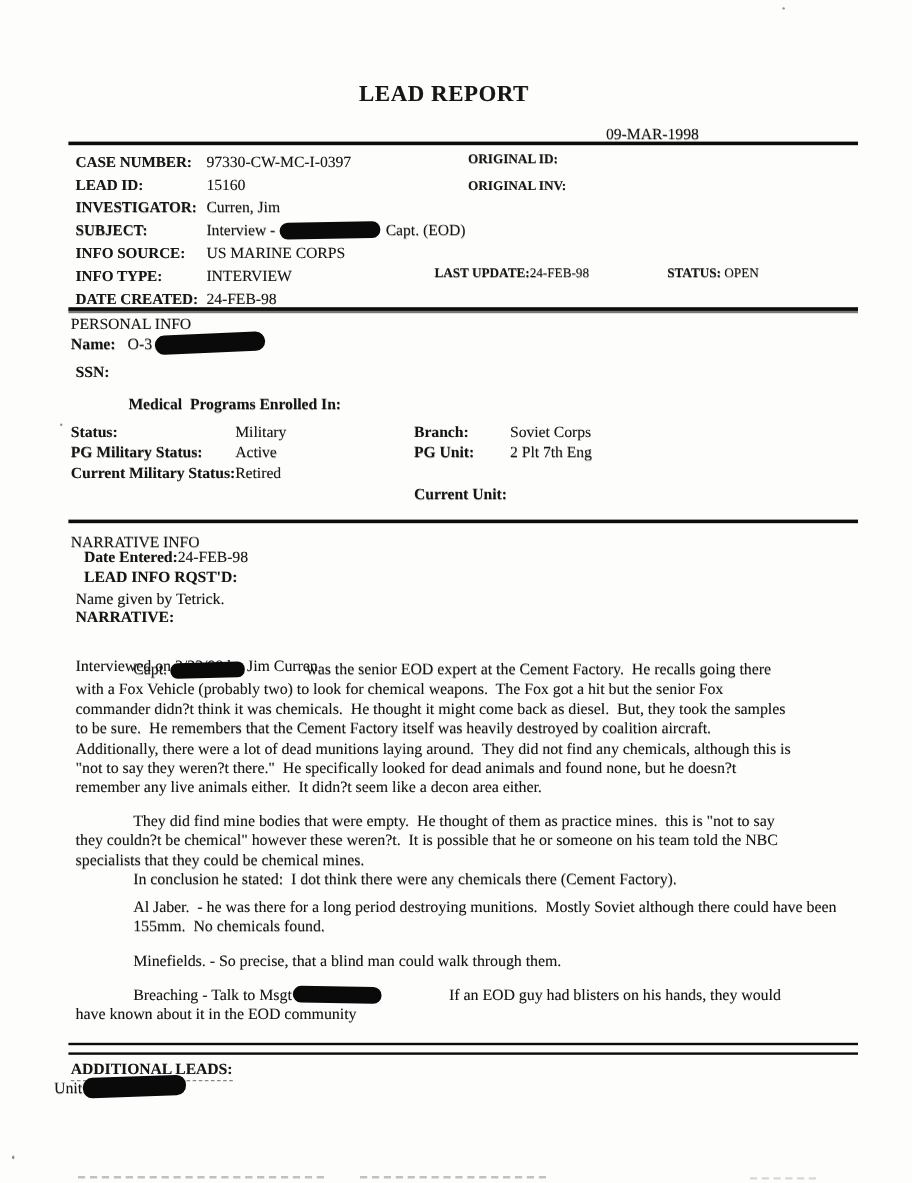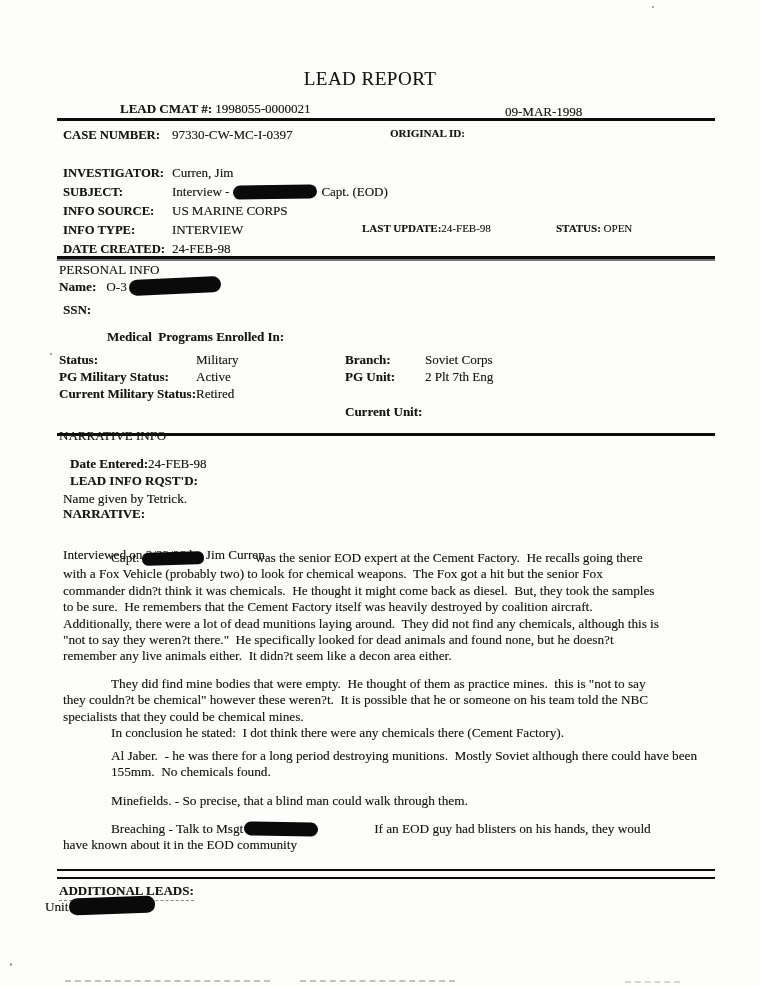--- a/index.html
+++ b/index.html
@@ -9,21 +9,21 @@
     background:#fdfdfb;
     font-family:"Liberation Serif","DejaVu Serif",serif;
     color:#161616;
     overflow:hidden;
     text-shadow:0.25px 0.25px 0 rgba(0,0,0,0.35);
   }
   .b{font-weight:bold;}
   .pre{white-space:pre-wrap;margin-left:48px;}
   .title{
     position:absolute;top:68px;left:0;width:740px;
-    text-align:center;font-size:19px;font-weight:normal;letter-spacing:0.5px;
+    text-align:center;font-size:19px;font-weight:bold;letter-spacing:0.5px;
   }
   .cmat{position:absolute;top:101px;left:120px;font-size:13px;}
   .hdate{position:absolute;top:104px;left:505px;font-size:13px;}
   .rule{position:absolute;left:57px;width:658px;background:#0c0c0c;}
   .r1{top:118px;height:3px;}
   .r2{top:256px;height:3px;box-shadow:0 2px 0 rgba(10,10,10,0.55);}
   .r3{top:433px;height:3px;}
   .r4a{top:869px;height:2px;}
   .r4b{top:877px;height:2px;}
   .crow{position:absolute;left:63px;right:40px;height:18px;font-size:13px;}
@@ -56,26 +56,26 @@
   .a3{top:981px;left:625px;width:55px;border-top-color:#d8d8d3;}
   .speck{position:absolute;background:#8f8f8a;border-radius:50%;}
 </style>
 </head>
 <body>
 
 <div class="page">
 
   <div class="title">LEAD REPORT</div>
 
-  <div class="cmat"><span class="b">LEAD CMAT #:</span> <span>1998055-0000021</span></div>
   <div class="hdate">09-MAR-1998</div>
 
   <div class="rule r1"></div>
 
   <div class="crow" style="top:127px"><span class="lbl b">CASE NUMBER:</span><span>97330-CW-MC-I-0397</span><span class="rcol b" style="left:327px">ORIGINAL ID:</span></div>
+  <div class="crow" style="top:146px"><span class="lbl b">LEAD ID:</span><span>15160</span><span class="rcol b" style="left:327px;top:3px">ORIGINAL INV:</span></div>
   <div class="crow" style="top:165px"><span class="lbl b">INVESTIGATOR:</span><span>Curren, Jim</span></div>
   <div class="crow" style="top:184px"><span class="lbl b">SUBJECT:</span><span>Interview -</span><span class="blob blob-subject"></span><span>Capt. (EOD)</span></div>
   <div class="crow" style="top:203px"><span class="lbl b">INFO SOURCE:</span><span>US MARINE CORPS</span></div>
   <div class="crow" style="top:222px"><span class="lbl b">INFO TYPE:</span><span>INTERVIEW</span><span class="rcol" style="left:299px"><span class="b">LAST UPDATE:</span><span>24-FEB-98</span></span><span class="rcol" style="left:493px"><span class="b">STATUS:</span> <span>OPEN</span></span></div>
   <div class="crow" style="top:241px"><span class="lbl b">DATE CREATED:</span><span>24-FEB-98</span></div>
 
   <div class="rule r2"></div>
 
   <div class="sechead" style="top:262px">PERSONAL INFO</div>
   <div class="nline" style="top:278px;left:59px"><span class="b">Name:</span>&nbsp;&nbsp; <span>O-3</span><span class="blob blob-name"></span></div>
@@ -97,21 +97,21 @@
   <div class="prow" style="top:386px">
       <span class="pl b">Current Military Status:</span>
       <span class="pv">Retired</span>
     </div>
   <div class="prow" style="top:404px">
       <span class="prl b">Current Unit:</span>
     </div>
 
   <div class="rule r3"></div>
 
-  <div class="sechead" style="top:428px">NARRATIVE INFO</div>
+  <div class="sechead" style="top:444px">NARRATIVE INFO</div>
   <div class="nindent" style="top:456px"><span class="b">Date Entered:</span><span>24-FEB-98</span></div>
   <div class="nindent b" style="top:473px">LEAD INFO RQST'D:</div>
   <div class="nline" style="top:491px">Name given by Tetrick.</div>
   <div class="nline b" style="top:506px;font-size:13px">NARRATIVE:</div>
   <div class="nline" style="top:547px">Interviewed on 2/23/98 by Jim Curren</div>
 
   <div class="para" style="top:550px"><span class="pre">Capt.</span><span class="blob blob-capt"></span><span class="pre">was the senior EOD expert at the Cement Factory.  He recalls going there with a Fox Vehicle (probably two) to look for chemical weapons.  The Fox got a hit but the senior Fox commander didn?t think it was chemicals.  He thought it might come back as diesel.  But, they took the samples to be sure.  He remembers that the Cement Factory itself was heavily destroyed by coalition aircraft.  Additionally, there were a lot of dead munitions laying around.  They did not find any chemicals, although this is "not to say they weren?t there."  He specifically looked for dead animals and found none, but he doesn?t remember any live animals either.  It didn?t seem like a decon area either.</span></div>
 
   <div class="para" style="top:676px"><span class="pre">They did find mine bodies that were empty.  He thought of them as practice mines.  this is "not to say they couldn?t be chemical" however these weren?t.  It is possible that he or someone on his team told the NBC specialists that they could be chemical mines.</span><span class="pre" style="display:block">In conclusion he stated:  I dot think there were any chemicals there (Cement Factory).</span></div>
 

